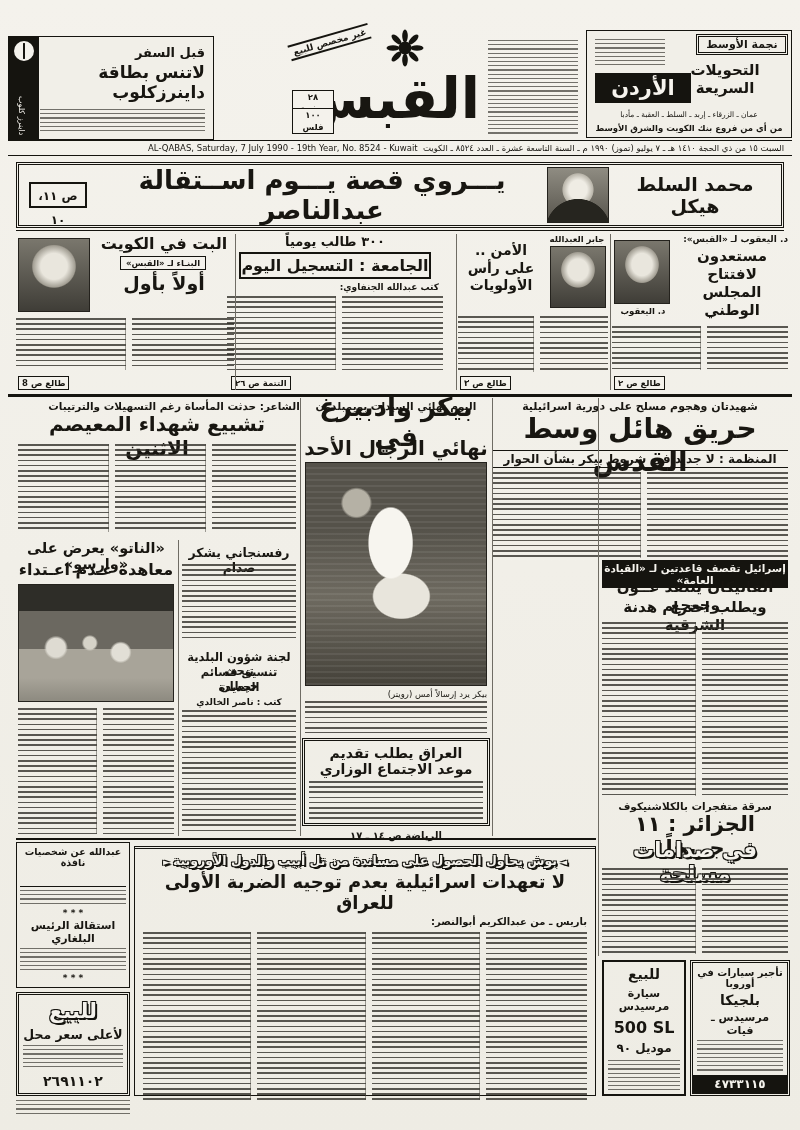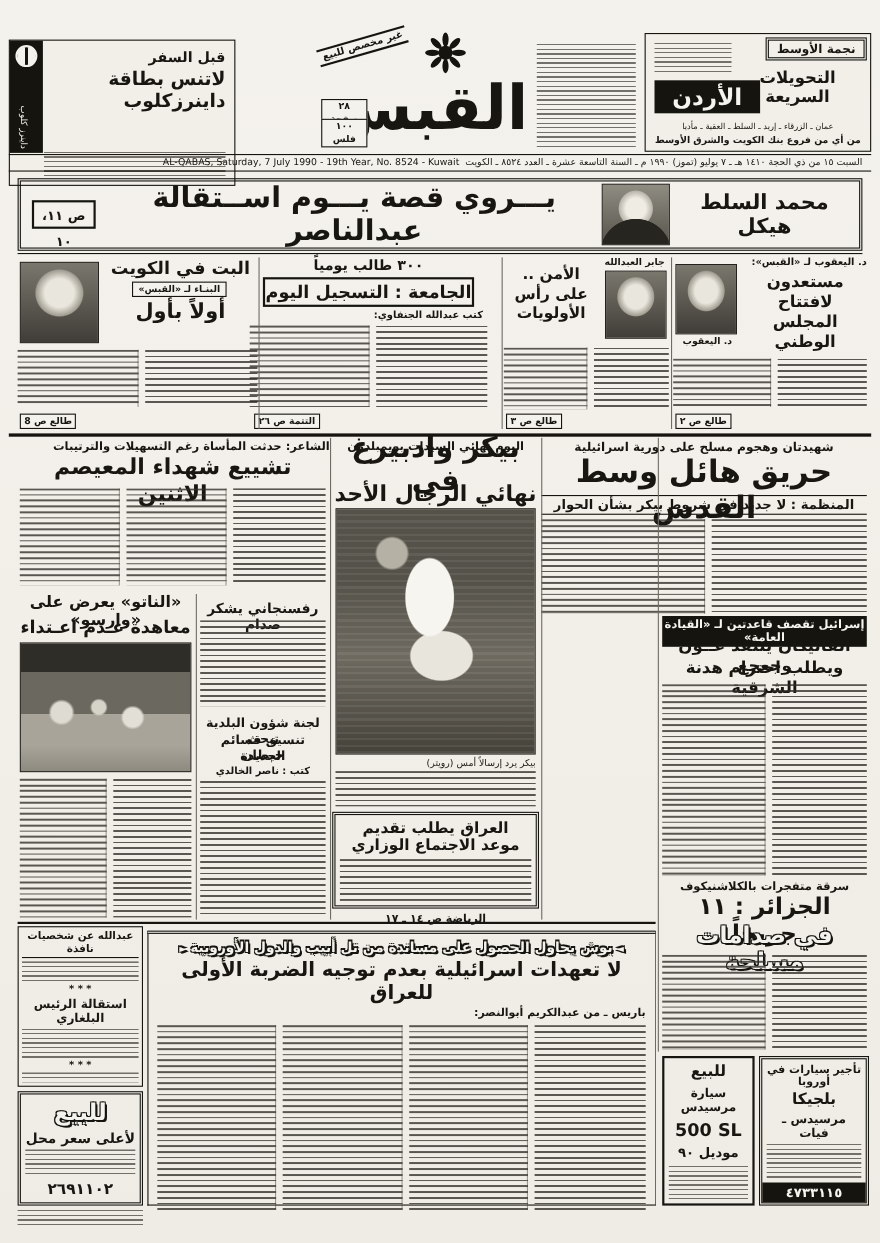--- a/index.html
+++ b/index.html
@@ -46,21 +46,21 @@
     radial-gradient(circle at 66% 58%, #e2dfd6 0 7%, transparent 9%),
     linear-gradient(180deg,#2e2d28 0 22%, #6b6860 22% 55%, #a8a499 55% 80%, #8d8a80)}
   .deco::before{content:"◄ ";font-size:9px}
   .deco::after{content:" ►";font-size:9px}
 </style>
 </head>
 <body>
 
 <div id="page">
 
-  <div class="abs box1" style="left:8px;top:36px;width:206px;height:133px;background:#f1efe8">
+  <div class="abs box1" style="left:8px;top:36px;width:206px;height:104px;background:#f1efe8">
     <div class="abs blackbox" style="left:0;top:0;width:30px;height:102px">
       <div class="abs" style="left:5px;top:4px;width:20px;height:20px;border-radius:50%;border:2px solid #f4f2ec;background:linear-gradient(90deg,#f4f2ec 0 42%,#15140f 42% 58%,#f4f2ec 58%)"></div>
       <div class="abs" style="left:8px;top:30px;height:68px;writing-mode:vertical-rl;font-size:8px;color:#f6f4ee">داينرز كلوب</div>
     </div>
     <div class="abs b r" style="right:8px;top:8px;width:160px;font-size:13px">قبل السفر</div>
     <div class="abs b r" style="right:8px;top:26px;width:165px;font-size:17px;line-height:1.15">لاتنس بطاقة داينرزكلوب</div>
     <div class="abs txtf" style="right:8px;bottom:8px;width:165px;height:22px"></div>
   </div>
 
   <div class="abs ribbon" style="left:288px;top:34px">غير مخصص للبيع</div>
@@ -237,21 +237,21 @@
   <div class="abs b c" style="left:182px;top:697px;width:114px;font-size:9px">كتب : ناصر الخالدي</div>
   <div class="abs txt" style="left:182px;top:710px;width:114px;height:124px"></div>
 
   <div class="vr" style="left:300px;top:398px;height:438px"></div>
   <div class="vr" style="left:492px;top:398px;height:438px"></div>
   <div class="vr" style="left:598px;top:398px;height:558px"></div>
   <div class="vr" style="left:178px;top:540px;height:296px"></div>
   <div class="hrule" style="left:16px;top:838px;width:580px;height:2px"></div>
 
   <div class="abs box1" style="left:16px;top:842px;width:114px;height:146px;padding:3px;display:flex;flex-direction:column;gap:3px">
-    <div class="b c" style="font-size:9.5px;border-bottom:1px solid #15140f;padding-bottom:2px">عبدالله عن شخصيات نافذة</div>
+    <div class="b c" style="font-size:9.5px;border-bottom:1px solid #15140f;padding-bottom:18px">عبدالله عن شخصيات نافذة</div>
     <div class="txtf" style="height:20px"></div>
     <div class="b c" style="font-size:9px;line-height:6px">* * *</div>
     <div class="b c" style="font-size:11px">استقالة الرئيس البلغاري</div>
     <div class="txtf" style="height:28px"></div>
     <div class="b c" style="font-size:9px;line-height:6px">* * *</div>
     <div class="txtf" style="flex:1"></div>
   </div>
 
   <div class="abs dbl c" style="left:16px;top:992px;width:114px;height:104px;padding:4px;display:flex;flex-direction:column;justify-content:space-between">
     <div class="b outline" style="font-size:21px">للبيع</div>

